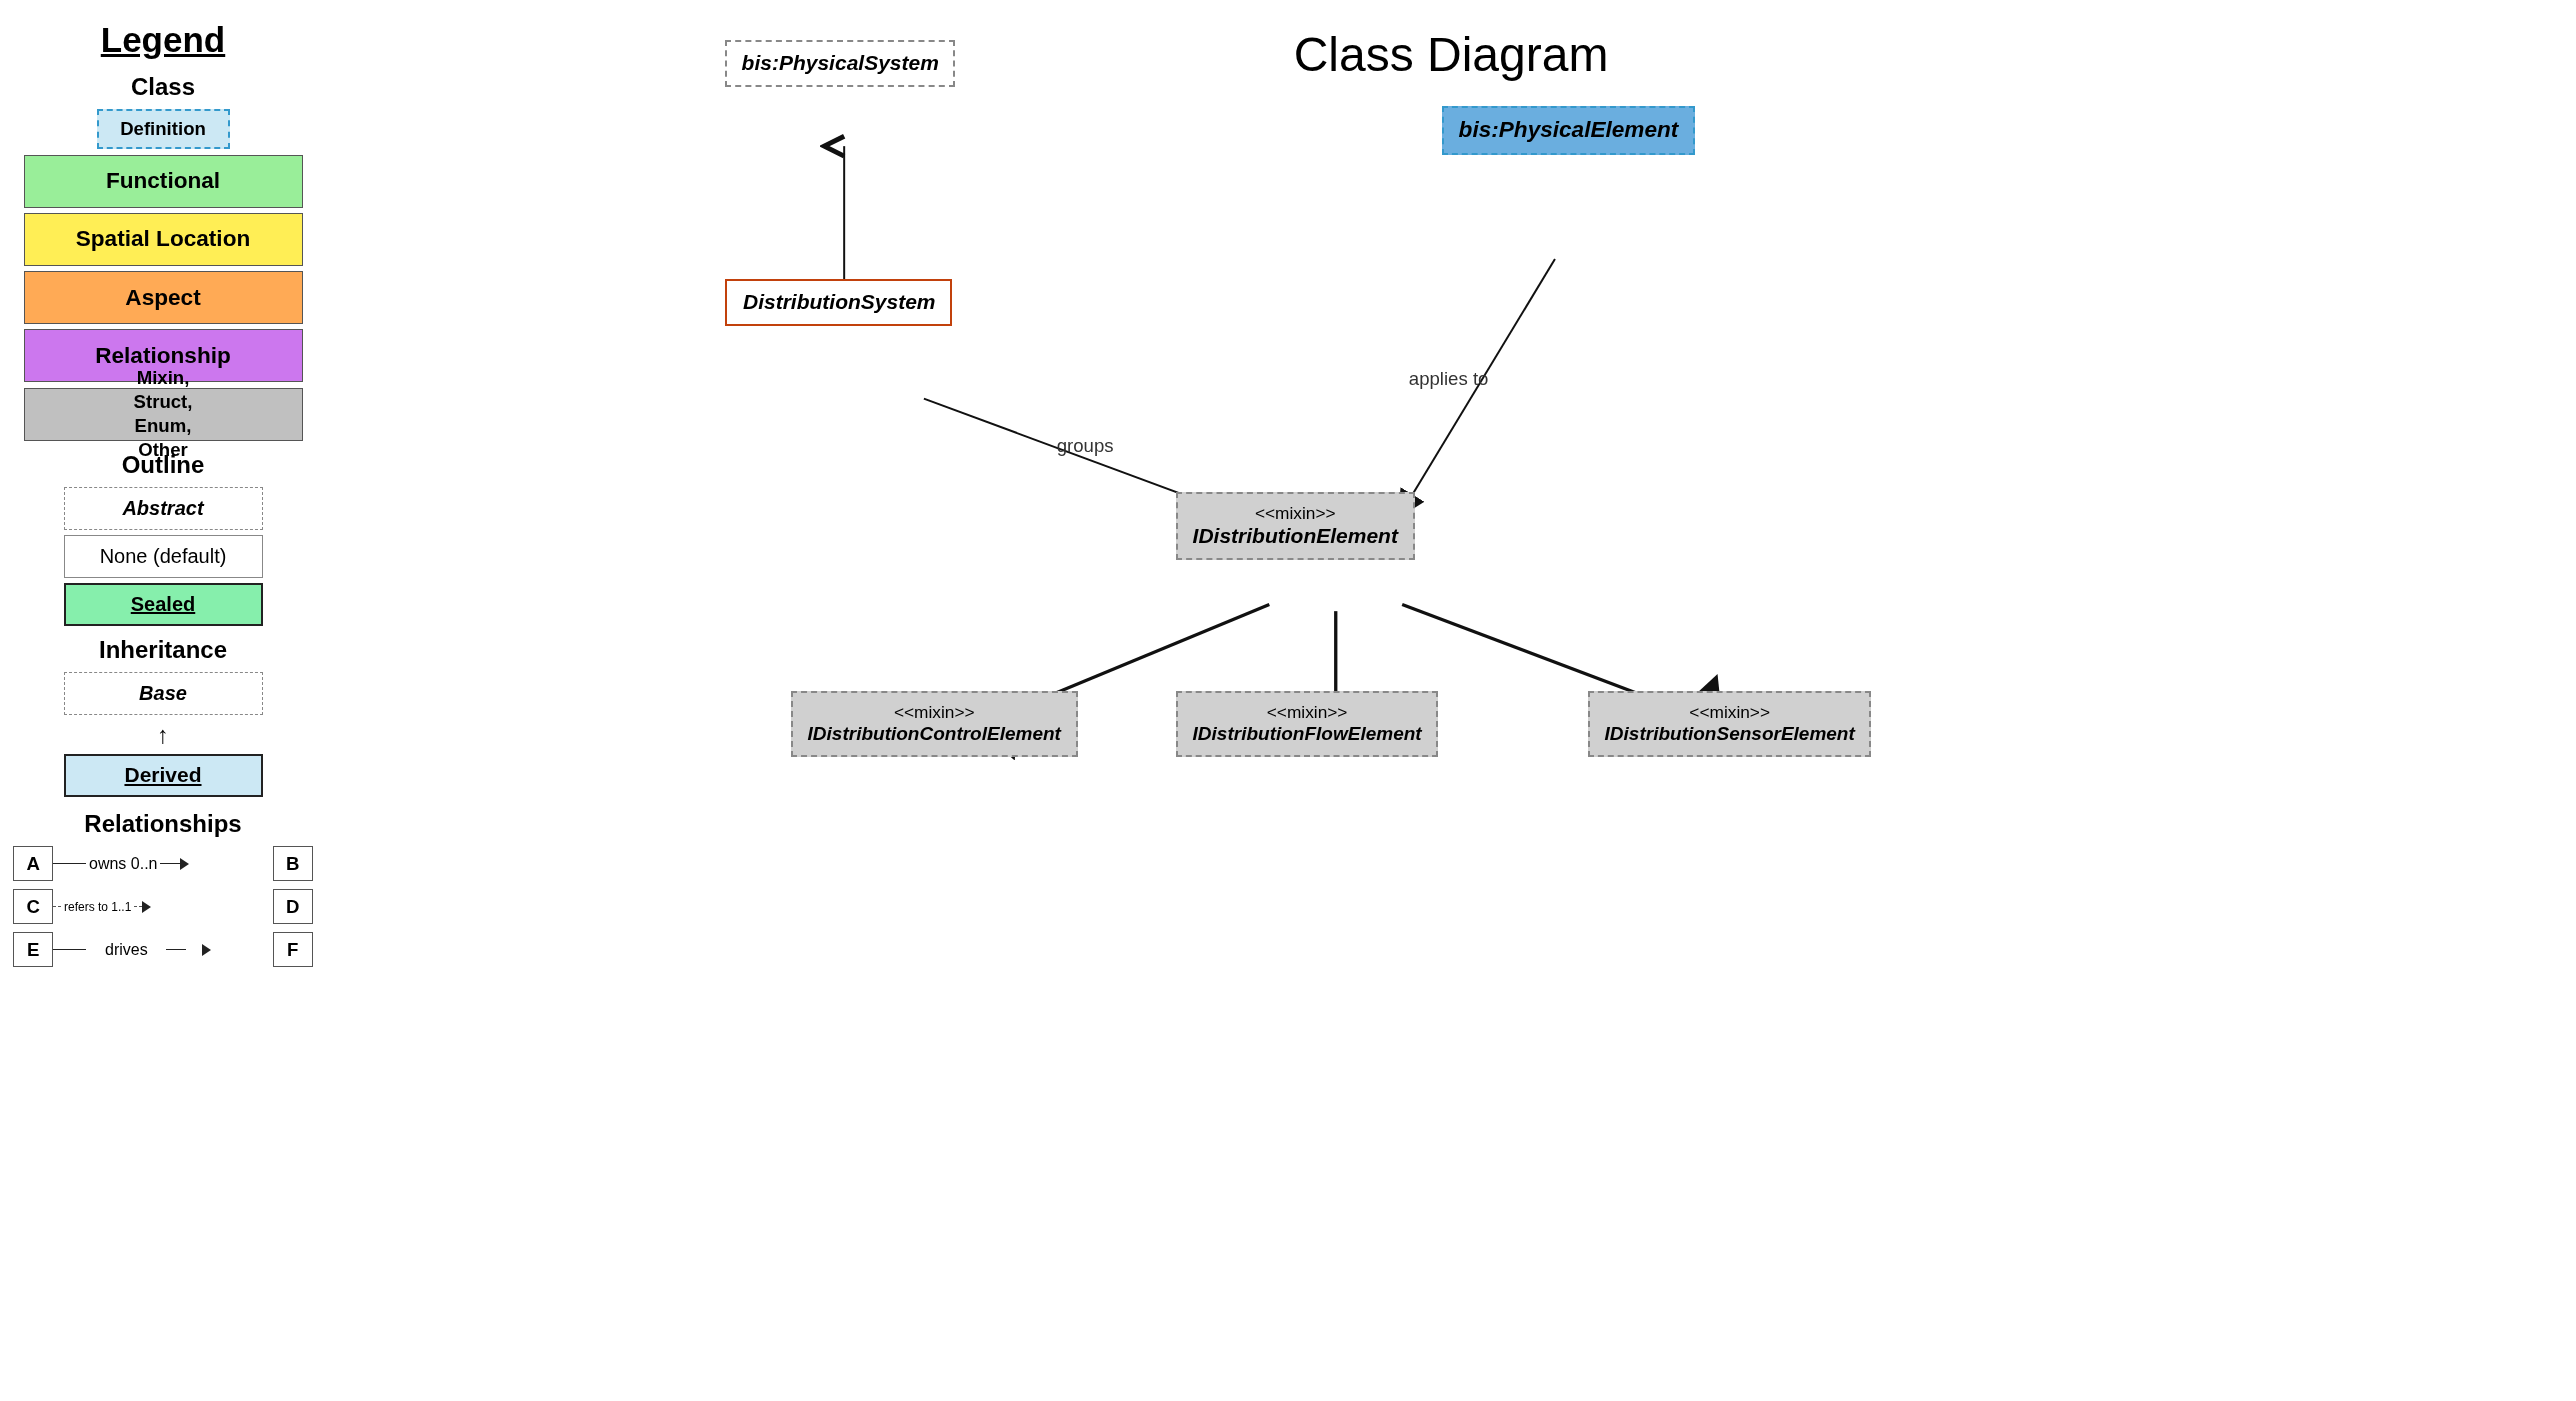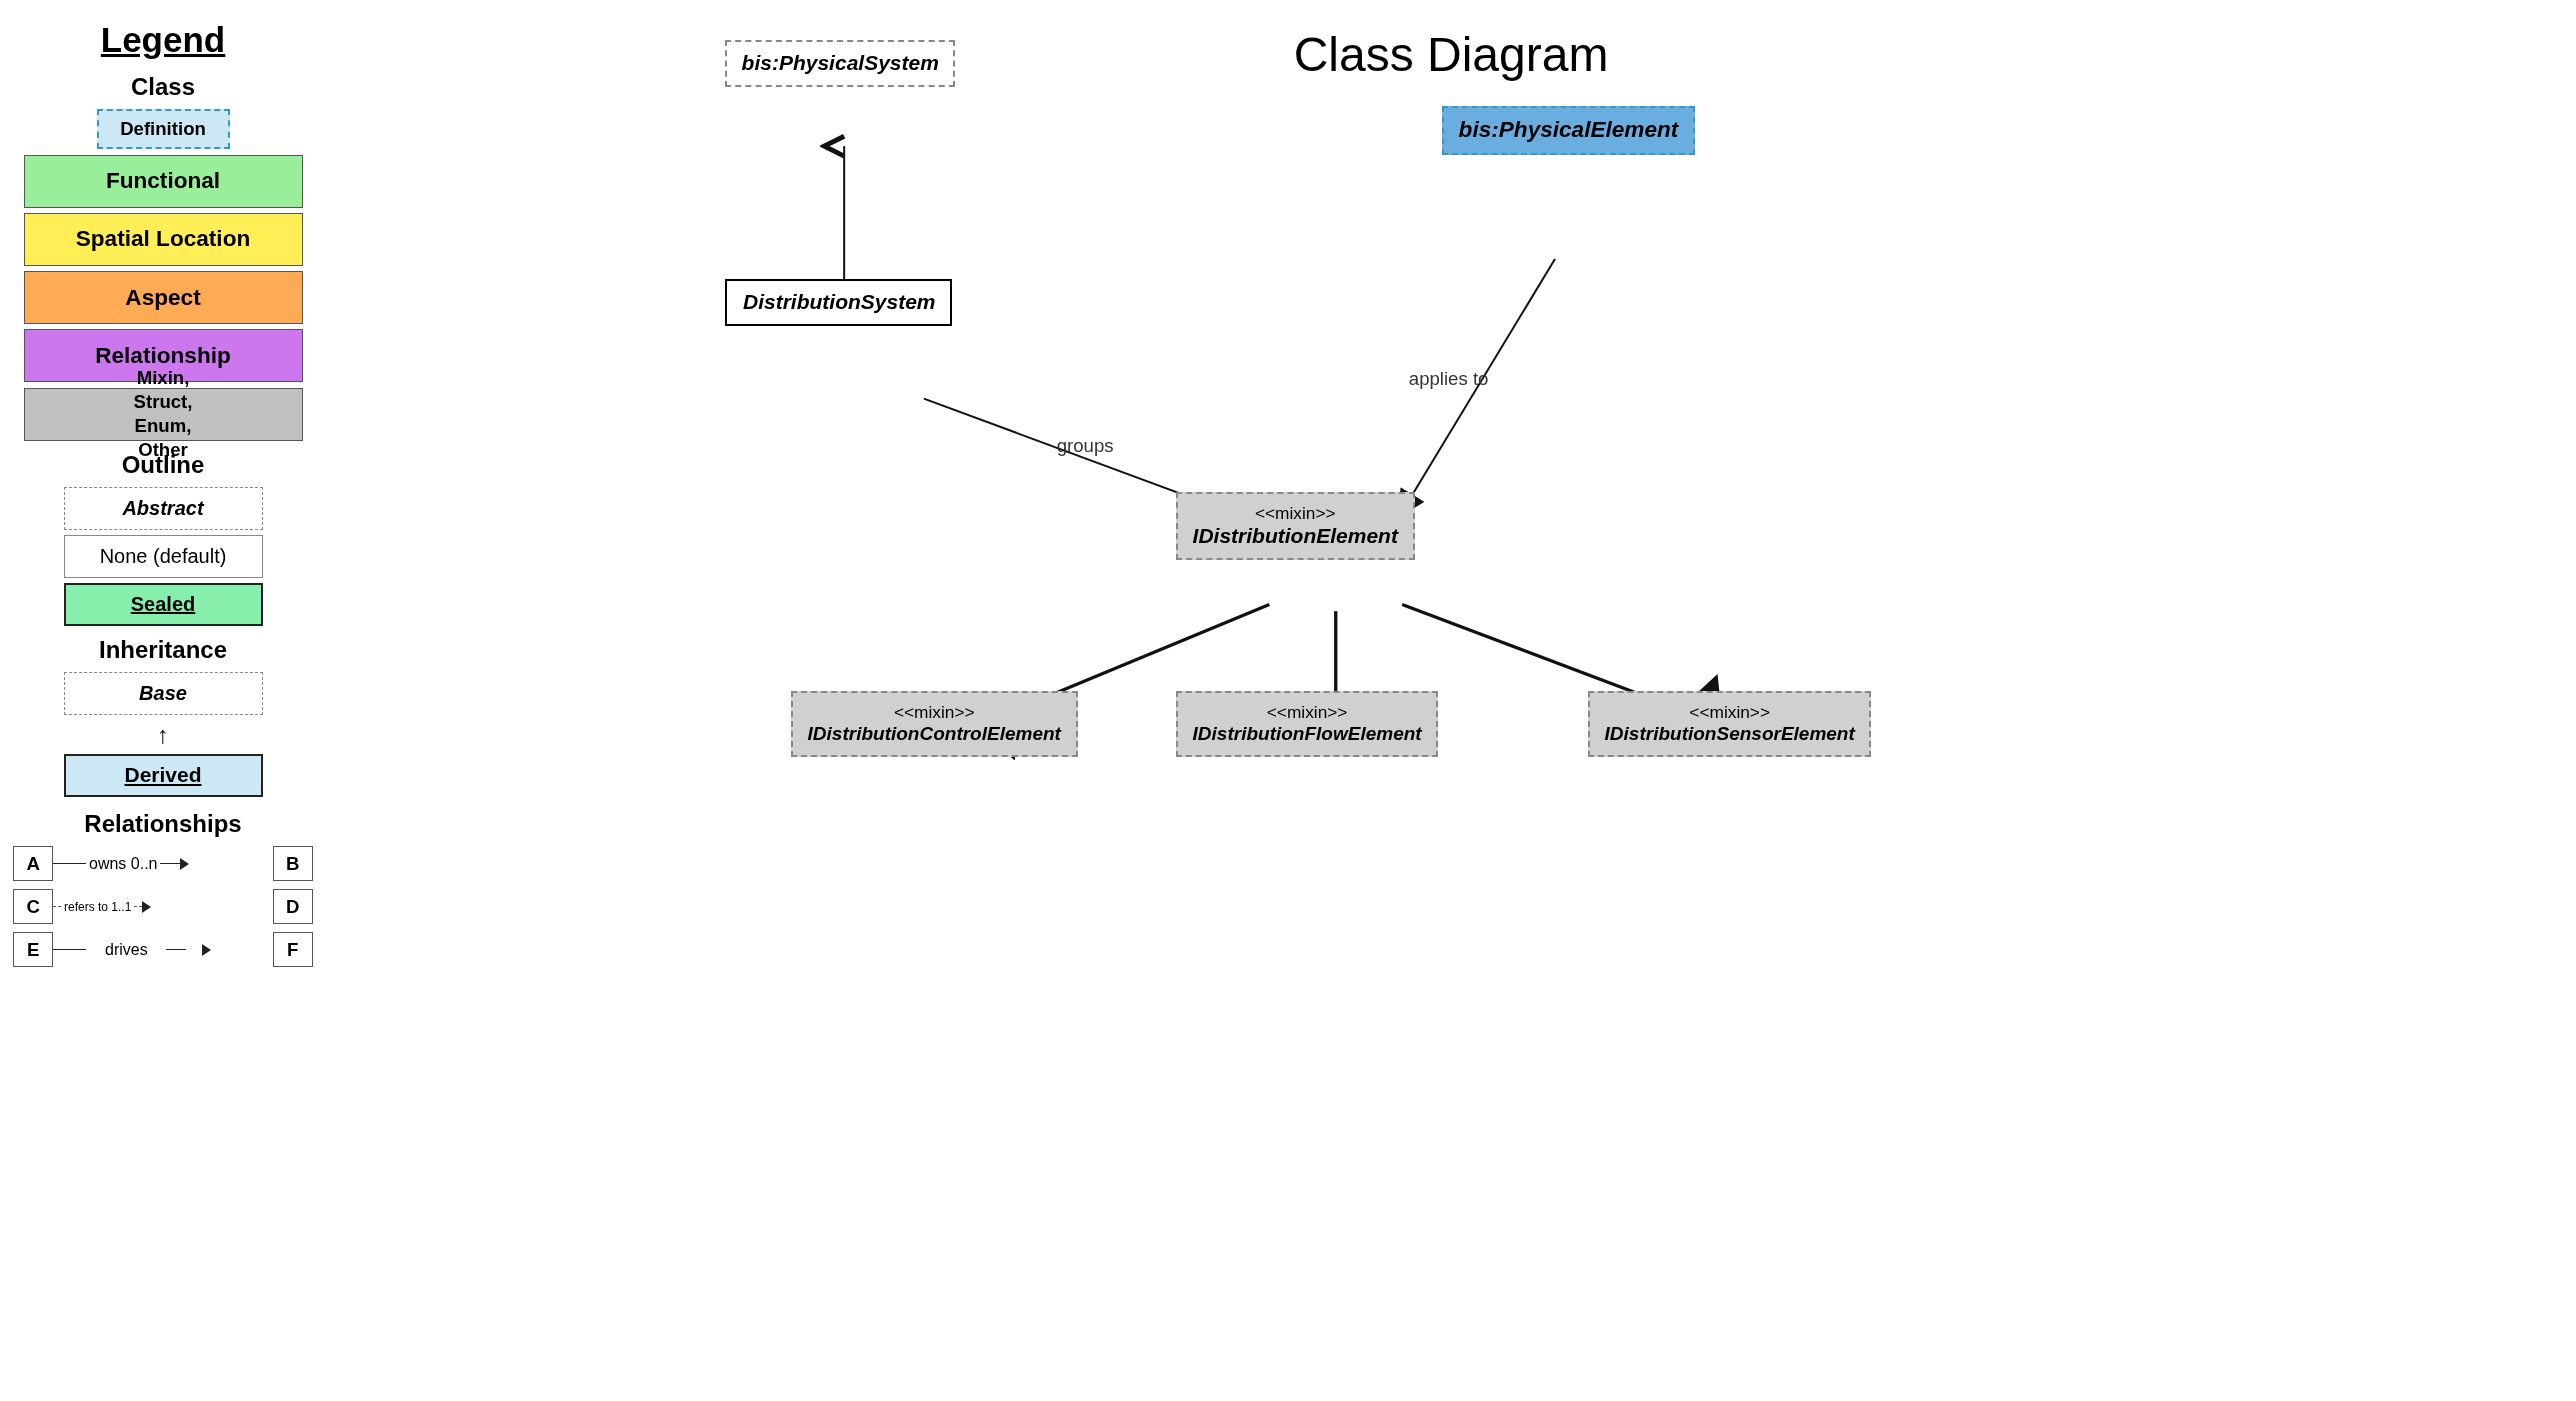--- a/index.html
+++ b/index.html
@@ -200,21 +200,21 @@
       font-style: italic;
       min-width: 173px;
       text-align: center;
     }
 
     .dashed-border {
       border: 2px dashed #888;
     }
 
     .solid-border {
-      border: 2px solid #000000;
+      border: 2px solid #c2410c;
       padding-left: 16px;
     }
 
     .blue-dashed {
       border: 2px dashed #3399cc;
       background: #6aaedf;
       color: #000;
     }
 
     .gray-bg {

